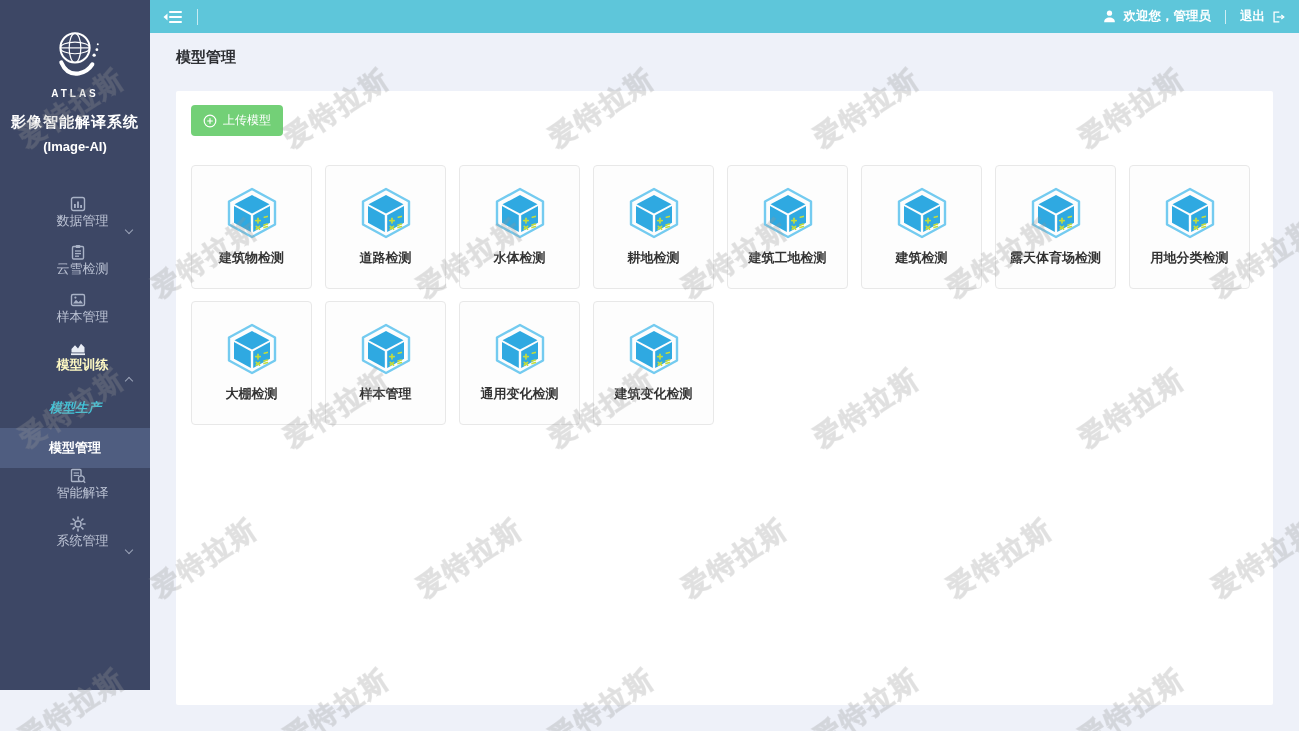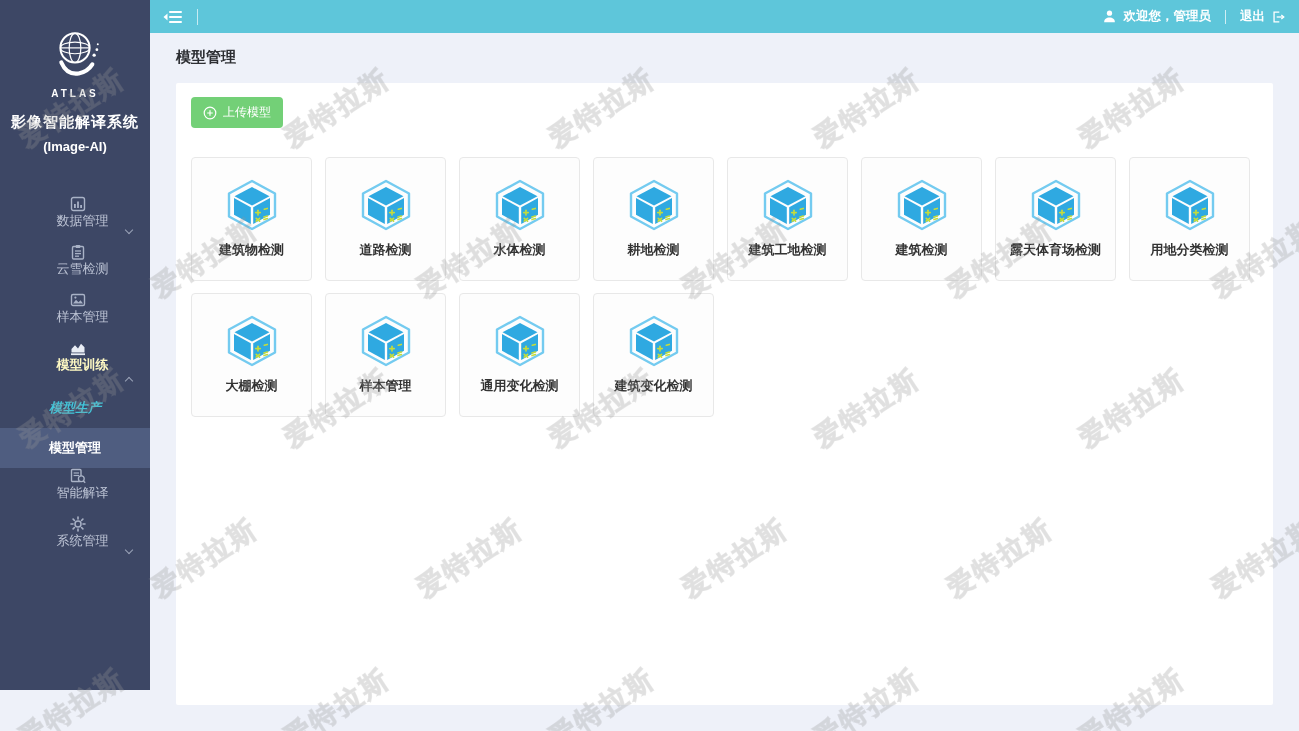--- a/index.html
+++ b/index.html
@@ -31,21 +31,21 @@
   .topbar-divider { width:1px; height:16px; background:rgba(255,255,255,.65); margin-left:12px; }
   .user-area { margin-left:auto; display:flex; align-items:center; color:#fff; font-size:12.5px; padding-right:14px; }
   .user-area .welcome { margin-left:7px; font-weight:bold; }
   .user-divider { width:1px; height:14px; background:rgba(255,255,255,.7); margin:0 14px; }
   .logout-link { display:flex; align-items:center; color:#fff; cursor:pointer; font-weight:bold; font-size:12.5px; }
   .logout-link svg { margin-left:6px; }
 
   
   .main { position:absolute; left:150px; top:33px; width:1149px; height:698px; background:#eef1f9; display:flex; flex-direction:column; }
   .page-title { font-size:15px; font-weight:bold; color:#2d2f33; padding:15px 0 12px 26px; }
-  .panel { flex:1; margin:4px 26px 26px 26px; background:#fff; border-radius:2px; padding:14px 15px; overflow:hidden; }
+  .panel { flex:1; margin:12px 26px 26px 26px; background:#fff; border-radius:2px; padding:14px 15px; overflow:hidden; }
   .upload-btn { display:inline-flex; align-items:center; gap:6px; background:#73d077; color:#fff; border:none; border-radius:4px; padding:7px 12px; font-size:12px; cursor:pointer; font-family:inherit; }
   .cards { display:flex; flex-wrap:wrap; gap:12px 13px; margin-top:29px; }
   .model-card { width:121px; height:124px; background:#fdfdfd; border:1px solid #e8e8e8; border-radius:4px; display:flex; flex-direction:column; align-items:center; justify-content:center; cursor:pointer; }
   .model-card .cube { width:52px; height:52px; }
   .card-label { margin-top:10px; font-size:13px; font-weight:bold; color:#333; }
 
   
   .watermark-layer { position:absolute; left:0; top:0; width:1299px; height:731px; pointer-events:none; z-index:5; overflow:hidden; }
   .wm-item { position:absolute; font-size:27px; font-weight:bold; letter-spacing:3px; transform:rotate(-33deg); color:rgba(160,160,160,0.10); -webkit-text-stroke:1.2px rgba(150,150,150,0.22); white-space:nowrap; }
 </style>

